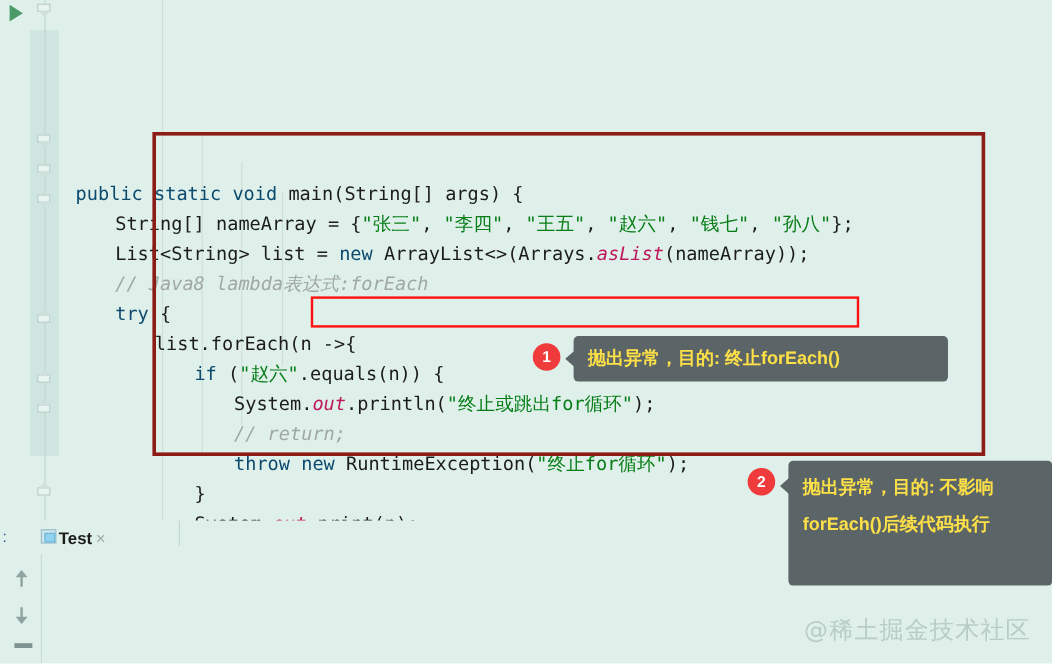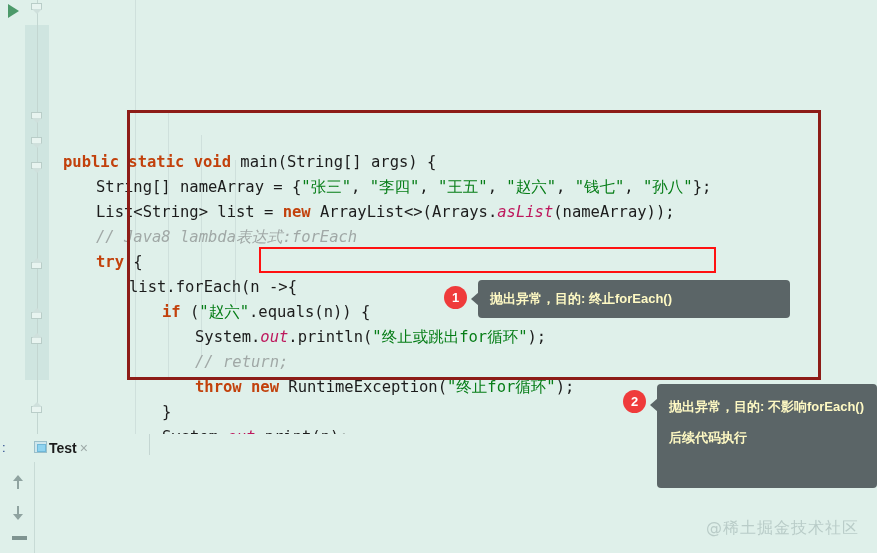--- a/index.html
+++ b/index.html
@@ -106,21 +106,21 @@
     line-height: 25px;
     color: #1c1c1c;
     white-space: pre;
     padding-top: 0px;
   }
   .ln {
     height: 25px;
     padding-left: 5px;
     position: relative;
   }
-  .kw  { color: #c2410c; font-weight: 700; }
+  .kw  { color: #0c4a6e; font-weight: 400; }
   .str { color: #067d17; }
   .cmt { color: #a0a8a6; font-style: italic; }
   .fld { color: #be185d; font-style: italic; }
   .plain { color: #1c1c1c; }
 
   
   .iguide {
     position: absolute;
     top: 0;
     width: 1px;
@@ -162,24 +162,24 @@
     font-family: "Liberation Sans", sans-serif;
     font-size: 13px;
     font-weight: bold;
     text-align: center;
     line-height: 23px;
     z-index: 20;
   }
   .tip-box {
     position: absolute;
     background: #5b6567;
-    color: #fef9c3;
+    color: #fde047;
     font-family: "Liberation Sans", sans-serif;
     font-weight: bold;
-    font-size: 13px;
+    font-size: 15px;
     border-radius: 4px;
     z-index: 18;
   }
   .tip-box .arrow {
     position: absolute;
     left: -7px;
     width: 0; height: 0;
     border-top: 7px solid transparent;
     border-bottom: 7px solid transparent;
     border-right: 8px solid #5b6567;
@@ -340,21 +340,21 @@
     line-height: 26px;
     color: #1f1f1f;
     white-space: pre;
   }
 
   .watermark {
     position: absolute;
     right: 18px;
     bottom: 14px;
     font-family: "DejaVu Sans", sans-serif;
-    font-size: 16px;
+    font-size: 20px;
     color: #b9ccc8;
     letter-spacing: 1px;
   }
 
   
   .right-edge {
     position: absolute;
     right: 0; top: 0;
     width: 3px; height: 434px;
     background: #dff0ea;

